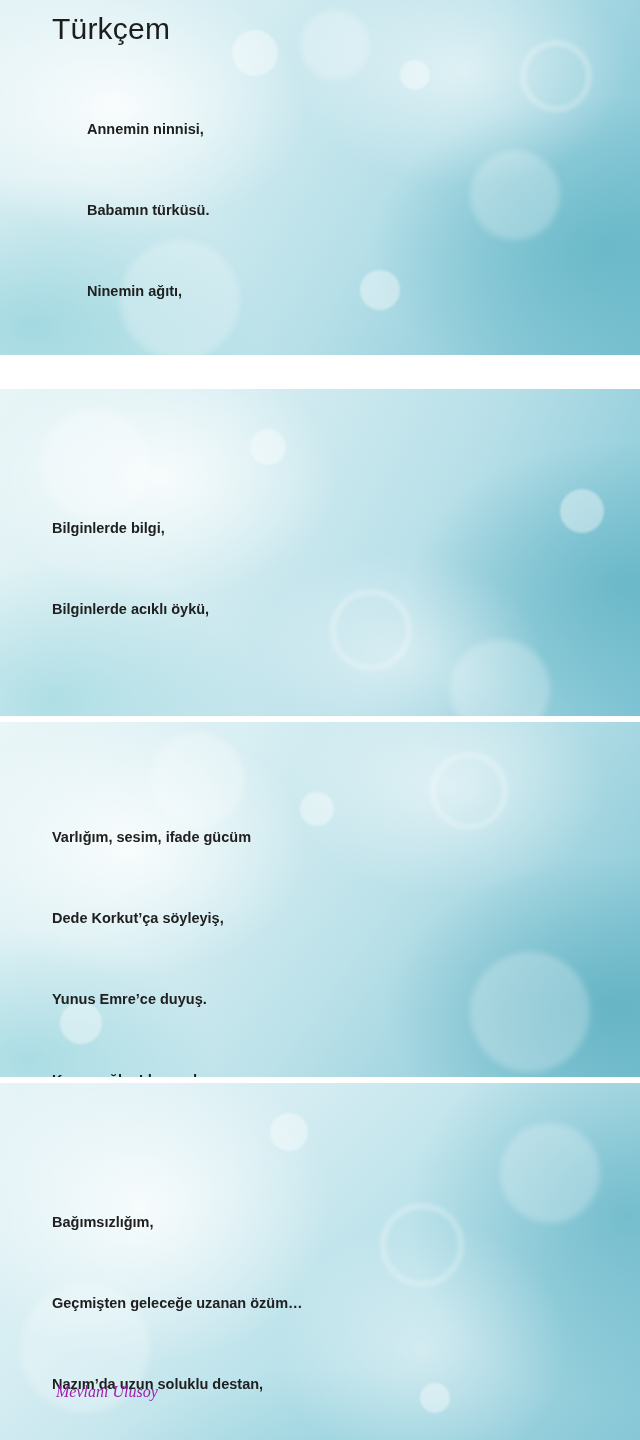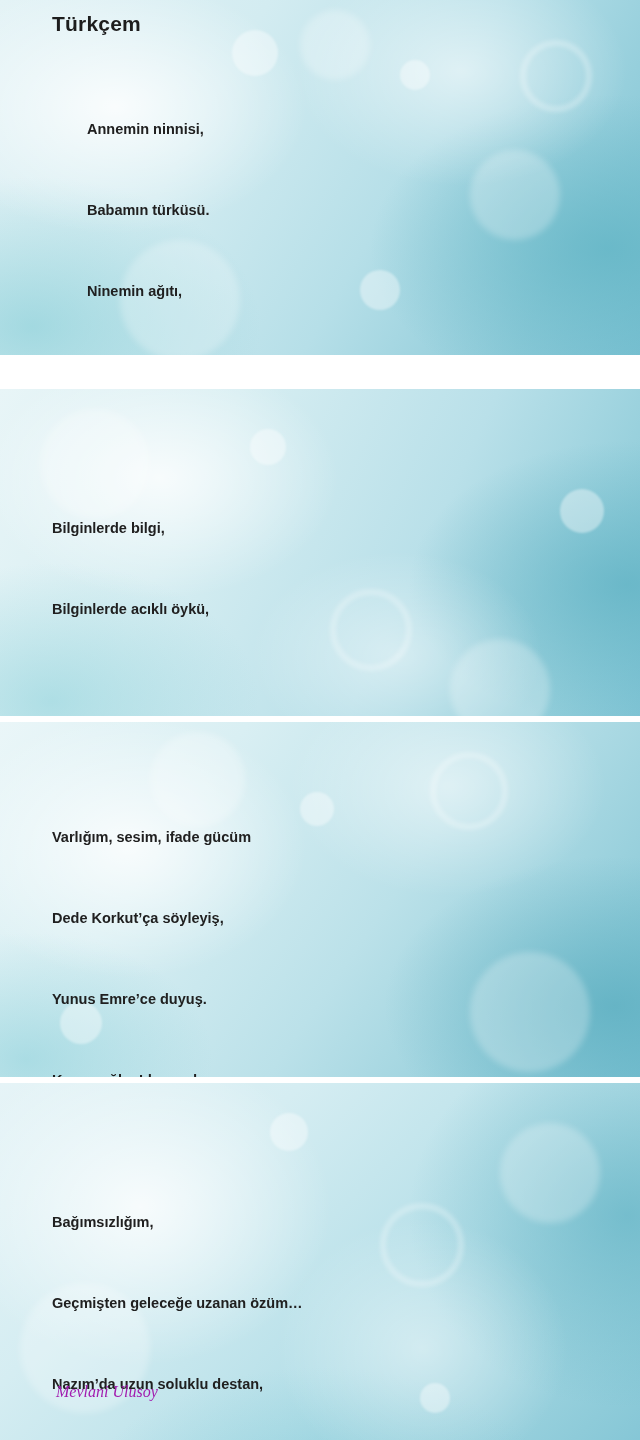--- a/index.html
+++ b/index.html
@@ -62,22 +62,22 @@
   .content {
     position: absolute;
     left: 0;
     top: 0;
     width: 640px;
   }
   .title {
     position: absolute;
     left: 52px;
     top: 12px;
-    font-size: 21px;
-    font-weight: bold;
+    font-size: 30px;
+    font-weight: normal;
     color: #1d1d1d;
     letter-spacing: 0.2px;
   }
   .stanza {
     position: absolute;
     left: 52px;
     color: #202020;
     font-size: 14.5px;
     font-weight: bold;
     line-height: 27px;

